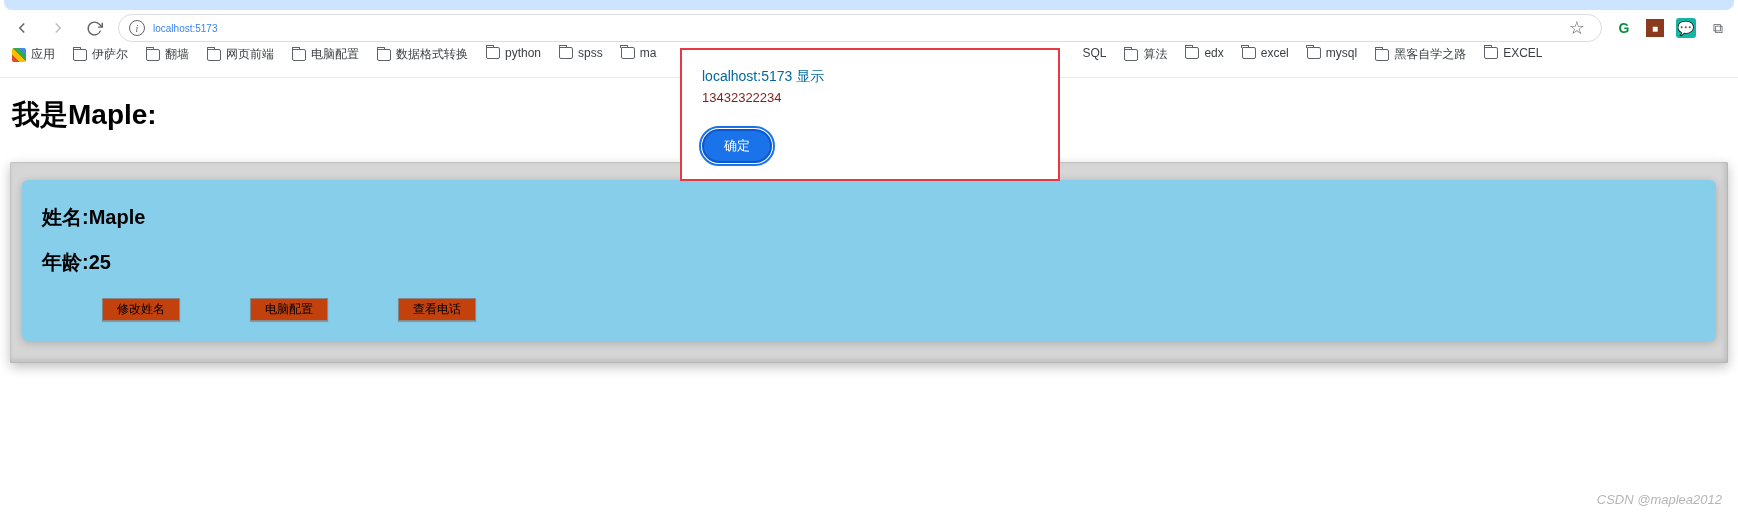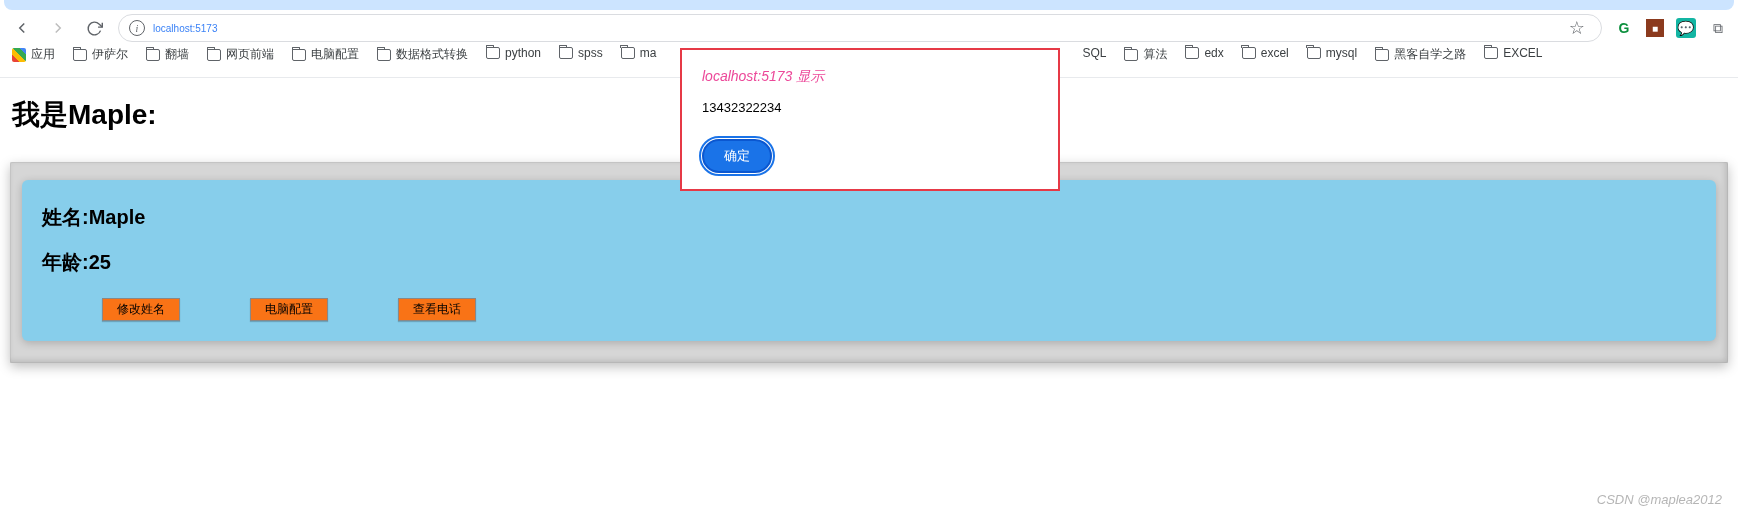--- a/index.html
+++ b/index.html
@@ -25,25 +25,25 @@
     .page { padding: 10px 0; }
     .h1 { font-size: 28px; font-weight: bold; padding: 8px 12px; }
     
     .card-outer { margin: 20px 10px; background: #d6d6d6; padding: 18px 12px 22px; border-radius: 2px; box-shadow: 0 4px 12px rgba(0,0,0,0.25), inset 0 0 0 1px rgba(0,0,0,0.05); position: relative; }
     .card-outer::after { content:''; position:absolute; inset:0; pointer-events:none; box-shadow: inset -2px -2px 6px rgba(0,0,0,0.15); }
     .h2 { font-size: 26px; font-weight: bold; margin: 4px 8px 20px; }
     
     .card-inner { background: #87ceeb; border-radius: 6px; padding: 24px 20px 20px; box-shadow: 0 2px 8px rgba(0,0,0,0.2); }
     .info-line { font-size: 20px; font-weight: bold; margin-bottom: 18px; }
     .btn-row { display: flex; gap: 70px; padding-left: 60px; margin-top: 22px; }
-    .cn-btn { background: #f97316; border: 1px solid #888; padding: 2px 14px; font-size: 12px; cursor: pointer; box-shadow: 0 1px 1px rgba(0,0,0,0.2); }
+    .cn-btn { background: #c2410c; border: 1px solid #888; padding: 2px 14px; font-size: 12px; cursor: pointer; box-shadow: 0 1px 1px rgba(0,0,0,0.2); }
     
     .dialog { position: absolute; top: 48px; left: 680px; width: 380px; background: #fff; border: 2px solid #e63946; padding: 18px 20px 16px; z-index: 100; }
-    .dlg-title { font-size: 14px; color: #ec4899; margin-bottom: 14px; font-style: italic; }
-    .dlg-msg { font-size: 13px; color: #000000; margin-bottom: 24px; }
+    .dlg-title { font-size: 14px; color: #0369a1; margin-bottom: 4px; }
+    .dlg-msg { font-size: 13px; color: #7f1d1d; margin-bottom: 24px; }
     .dlg-btn-row { display: flex; justify-content: flex-start; }
     .dlg-btn { background: #1a73e8; color: #fff; border: 2px solid #0b57d0; border-radius: 18px; padding: 6px 20px; font-size: 13px; cursor: pointer; outline: 2px solid #1a73e8; outline-offset: 1px; }
     
     .watermark { position: absolute; bottom: 6px; right: 16px; font-size: 13px; color: rgba(120,120,120,0.55); font-style: italic; }
   </style>
 </head>
 <body>
 
 <div class="top-bar"></div>
 

